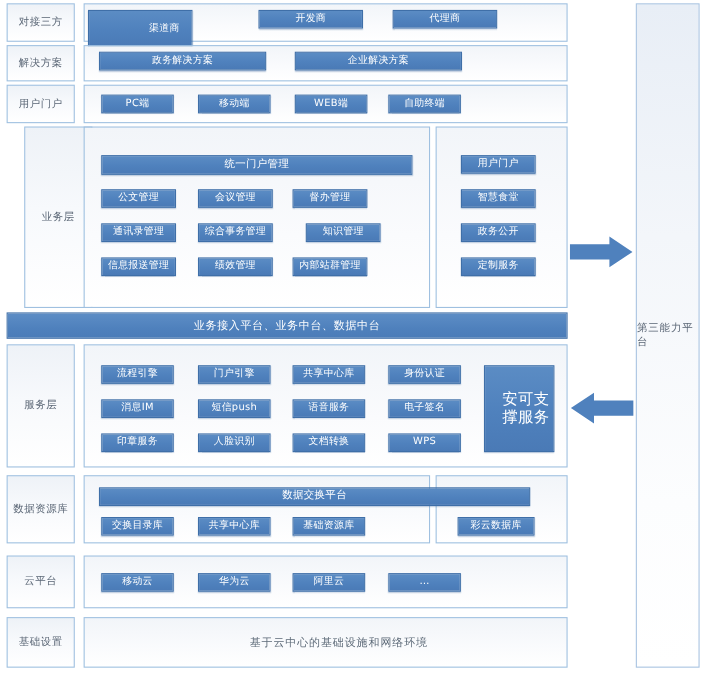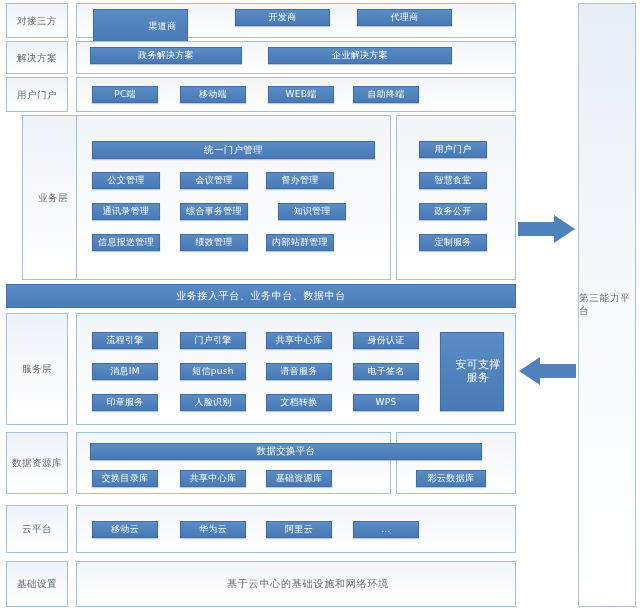--- a/index.html
+++ b/index.html
@@ -59,21 +59,21 @@
     justify-content: center;
     text-align: center;
     letter-spacing: .3px;
     box-shadow: 0 1px 1px rgba(70,110,160,.35);
     line-height: 1.15;
   }
   .chip.wide-bar {
     font-size: 9.5px;
   }
   .chip.tall {
-    font-size: 11px;
+    font-size: 14px;
     padding-left: 12px;
   }
 
   
   .midbar {
     position: absolute;
     box-sizing: border-box;
     background: linear-gradient(180deg, #5d8dc5 0%, #4f81bd 60%, #4b7cb8 100%);
     border: 1px solid #3f6fa8;
     color: #fff;
@@ -116,28 +116,28 @@
     position: absolute;
   }
 </style>
 </head>
 <body>
 
 <div id="canvas">
 
   <div class="panel row-label" style="left:6px;  top:3px;  width:62px; height:35px;">对接三方</div>
   <div class="panel plain" style="left:76px; top:3px;  width:440px; height:35px;"></div>
-  <div class="chip" style="left:93px;  top:9px;  width:95px; height:34px;padding-left:44px;">渠道商</div>
+  <div class="chip" style="left:80px;  top:9px;  width:95px; height:34px;padding-left:44px;">渠道商</div>
   <div class="chip" style="left:235px; top:9px;  width:95px; height:17px;">开发商</div>
   <div class="chip" style="left:357px; top:9px;  width:95px; height:17px;">代理商</div>
 
   <div class="panel row-label" style="left:6px;  top:41px; width:62px; height:33px;">解决方案</div>
   <div class="panel plain" style="left:76px; top:41px; width:440px; height:33px;"></div>
   <div class="chip" style="left:90px;  top:47px; width:152px; height:17px;">政务解决方案</div>
-  <div class="chip" style="left:268px; top:47px; width:184px; height:17px;">企业解决方案</div>
+  <div class="chip" style="left:268px; top:47px; width:152px; height:17px;">企业解决方案</div>
 
   <div class="panel row-label" style="left:6px;  top:77px; width:62px; height:35px;">用户门户</div>
   <div class="panel plain" style="left:76px; top:77px; width:440px; height:35px;"></div>
   <div class="chip" style="left:92px;  top:86px; width:66px; height:17px;">PC端</div>
   <div class="chip" style="left:180px; top:86px; width:66px; height:17px;">移动端</div>
   <div class="chip" style="left:268px; top:86px; width:66px; height:17px;">WEB端</div>
   <div class="chip" style="left:353px; top:86px; width:66px; height:17px;">自助终端</div>
 
   <div class="panel row-label" style="left:6px;  top:115px; width:62px; height:165px;margin-left:16px;">业务层</div>
   <div class="panel plain" style="left:76px; top:115px; width:315px; height:165px;"></div>

